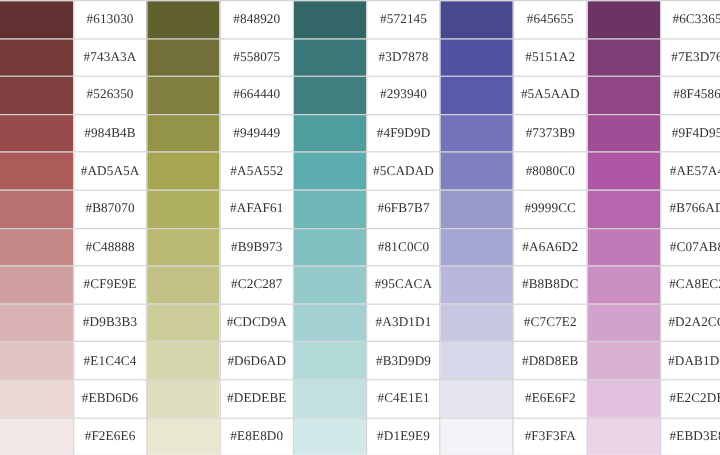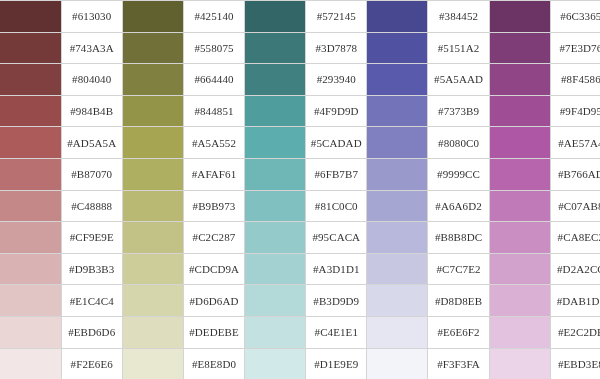--- a/index.html
+++ b/index.html
@@ -52,57 +52,57 @@
 </style>
 </head>
 <body>
 
 <table id="palette-table">
   <tbody>
       <tr>
         <td class="swatch" style="background-color: rgb(97, 48, 48);"></td>
         <td class="label">#613030</td>
         <td class="swatch" style="background-color: rgb(97, 97, 48);"></td>
-        <td class="label">#425140</td>
+        <td class="label">#848920</td>
         <td class="swatch" style="background-color: rgb(51, 102, 102);"></td>
         <td class="label">#572145</td>
         <td class="swatch" style="background-color: rgb(72, 72, 145);"></td>
-        <td class="label">#384452</td>
+        <td class="label">#645655</td>
         <td class="swatch" style="background-color: rgb(108, 51, 101);"></td>
         <td class="label">#6C3365</td>
       </tr>
       <tr>
         <td class="swatch" style="background-color: rgb(116, 58, 58);"></td>
         <td class="label">#743A3A</td>
         <td class="swatch" style="background-color: rgb(112, 112, 56);"></td>
         <td class="label">#558075</td>
         <td class="swatch" style="background-color: rgb(61, 120, 120);"></td>
         <td class="label">#3D7878</td>
         <td class="swatch" style="background-color: rgb(81, 81, 162);"></td>
         <td class="label">#5151A2</td>
         <td class="swatch" style="background-color: rgb(126, 61, 118);"></td>
         <td class="label">#7E3D76</td>
       </tr>
       <tr>
         <td class="swatch" style="background-color: rgb(128, 64, 64);"></td>
-        <td class="label">#804040</td>
+        <td class="label">#526350</td>
         <td class="swatch" style="background-color: rgb(128, 128, 64);"></td>
         <td class="label">#664440</td>
         <td class="swatch" style="background-color: rgb(64, 128, 128);"></td>
         <td class="label">#293940</td>
         <td class="swatch" style="background-color: rgb(90, 90, 173);"></td>
         <td class="label">#5A5AAD</td>
         <td class="swatch" style="background-color: rgb(143, 69, 134);"></td>
         <td class="label">#8F4586</td>
       </tr>
       <tr>
         <td class="swatch" style="background-color: rgb(152, 75, 75);"></td>
         <td class="label">#984B4B</td>
         <td class="swatch" style="background-color: rgb(148, 148, 73);"></td>
-        <td class="label">#844851</td>
+        <td class="label">#949449</td>
         <td class="swatch" style="background-color: rgb(79, 157, 157);"></td>
         <td class="label">#4F9D9D</td>
         <td class="swatch" style="background-color: rgb(115, 115, 185);"></td>
         <td class="label">#7373B9</td>
         <td class="swatch" style="background-color: rgb(159, 77, 149);"></td>
         <td class="label">#9F4D95</td>
       </tr>
       <tr>
         <td class="swatch" style="background-color: rgb(173, 90, 90);"></td>
         <td class="label">#AD5A5A</td>

